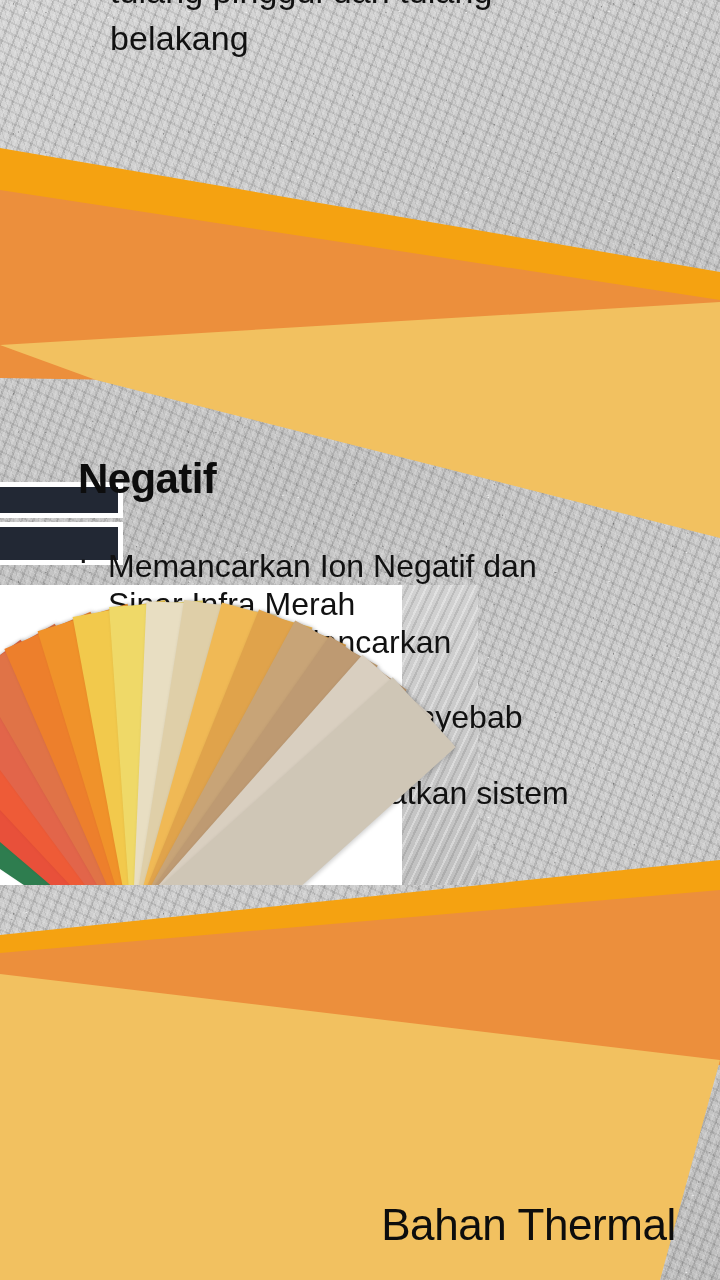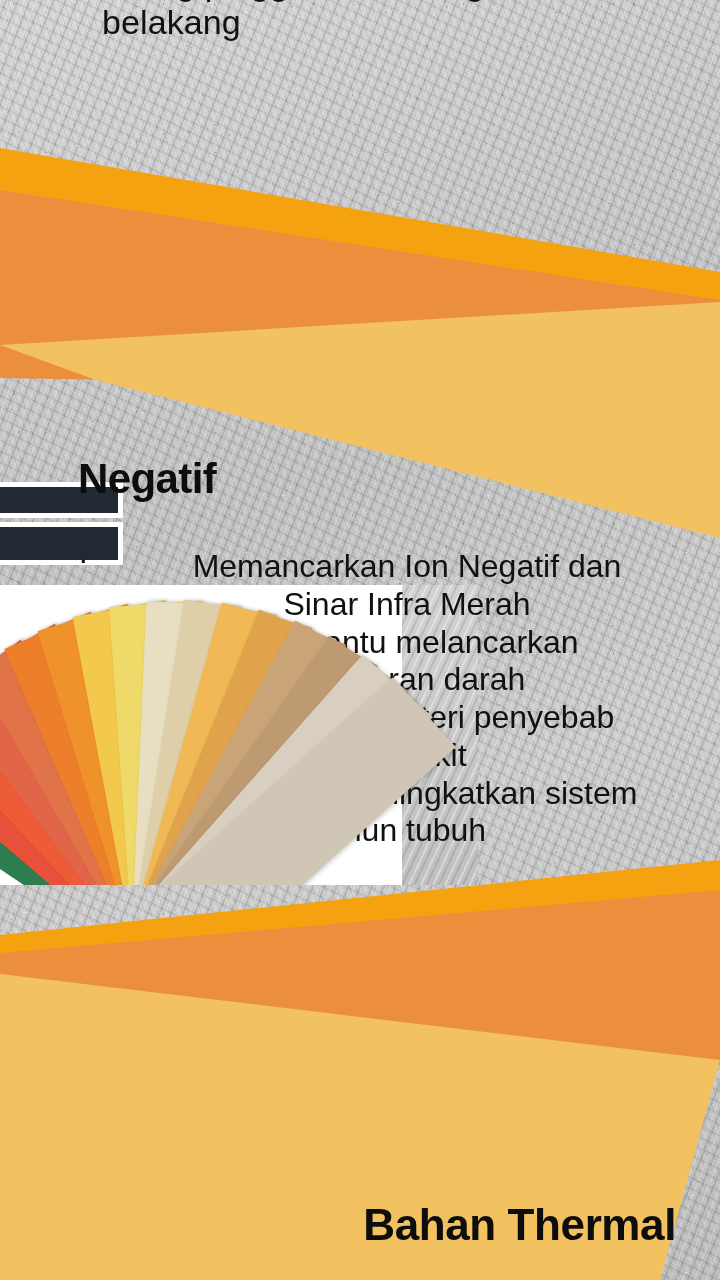--- a/index.html
+++ b/index.html
@@ -125,48 +125,48 @@
       linear-gradient(170deg,#d2d2d2,#c0c0c0);
   }
 
   
   .top-text{
     position:absolute;left:62px;top:-36px;width:620px;
     font-size:34px;line-height:1.16;color:#111;
     letter-spacing:.1px;
   }
   .top-text ul{margin:0;padding:0;list-style:none;}
-  .top-text li{position:relative;padding-left:40px;margin:0;}
+  .top-text li{position:relative;padding-left:40px;margin:8px;}
   .top-text li::before{
     content:"\00B7";position:absolute;left:12px;top:-6px;
     font-size:34px;line-height:1.16;color:#111;
   }
   .top-text li.cont::before{content:"";}
 
   .heading{
     position:absolute;left:78px;top:455px;
     font-size:42px;font-weight:bold;color:#0d0d0d;
     letter-spacing:-.6px;
   }
 
   .body-text{
     position:absolute;left:66px;top:548px;width:640px;
     font-size:32px;line-height:1.18;color:#111;
   }
   .body-text ul{margin:0;padding:0;list-style:none;}
-  .body-text li{position:relative;padding-left:42px;margin:0;text-align:center;}
+  .body-text li{position:relative;padding-left:42px;margin:0;}
   .body-text li::before{
     content:"\00B7";position:absolute;left:12px;top:-7px;
     font-size:32px;line-height:1.18;color:#111;
   }
   .body-text li .cont{display:block;}
 
   .footer-title{
     position:absolute;right:44px;bottom:30px;
-    font-size:44px;font-weight:bold;color:#0d0d0d;
+    font-size:44px;font-weight:normal;color:#0d0d0d;
     letter-spacing:-.4px;text-align:right;
   }
 </style>
 </head>
 <body>
 
 <div id="slide" style="--c-bright: #F5A211; --c-mid: #EC8F3C; --c-light: #F2C160; --c-navy: #222834;">
 
   <div class="bg-texture"></div>
   <div class="bg-speck"></div>

